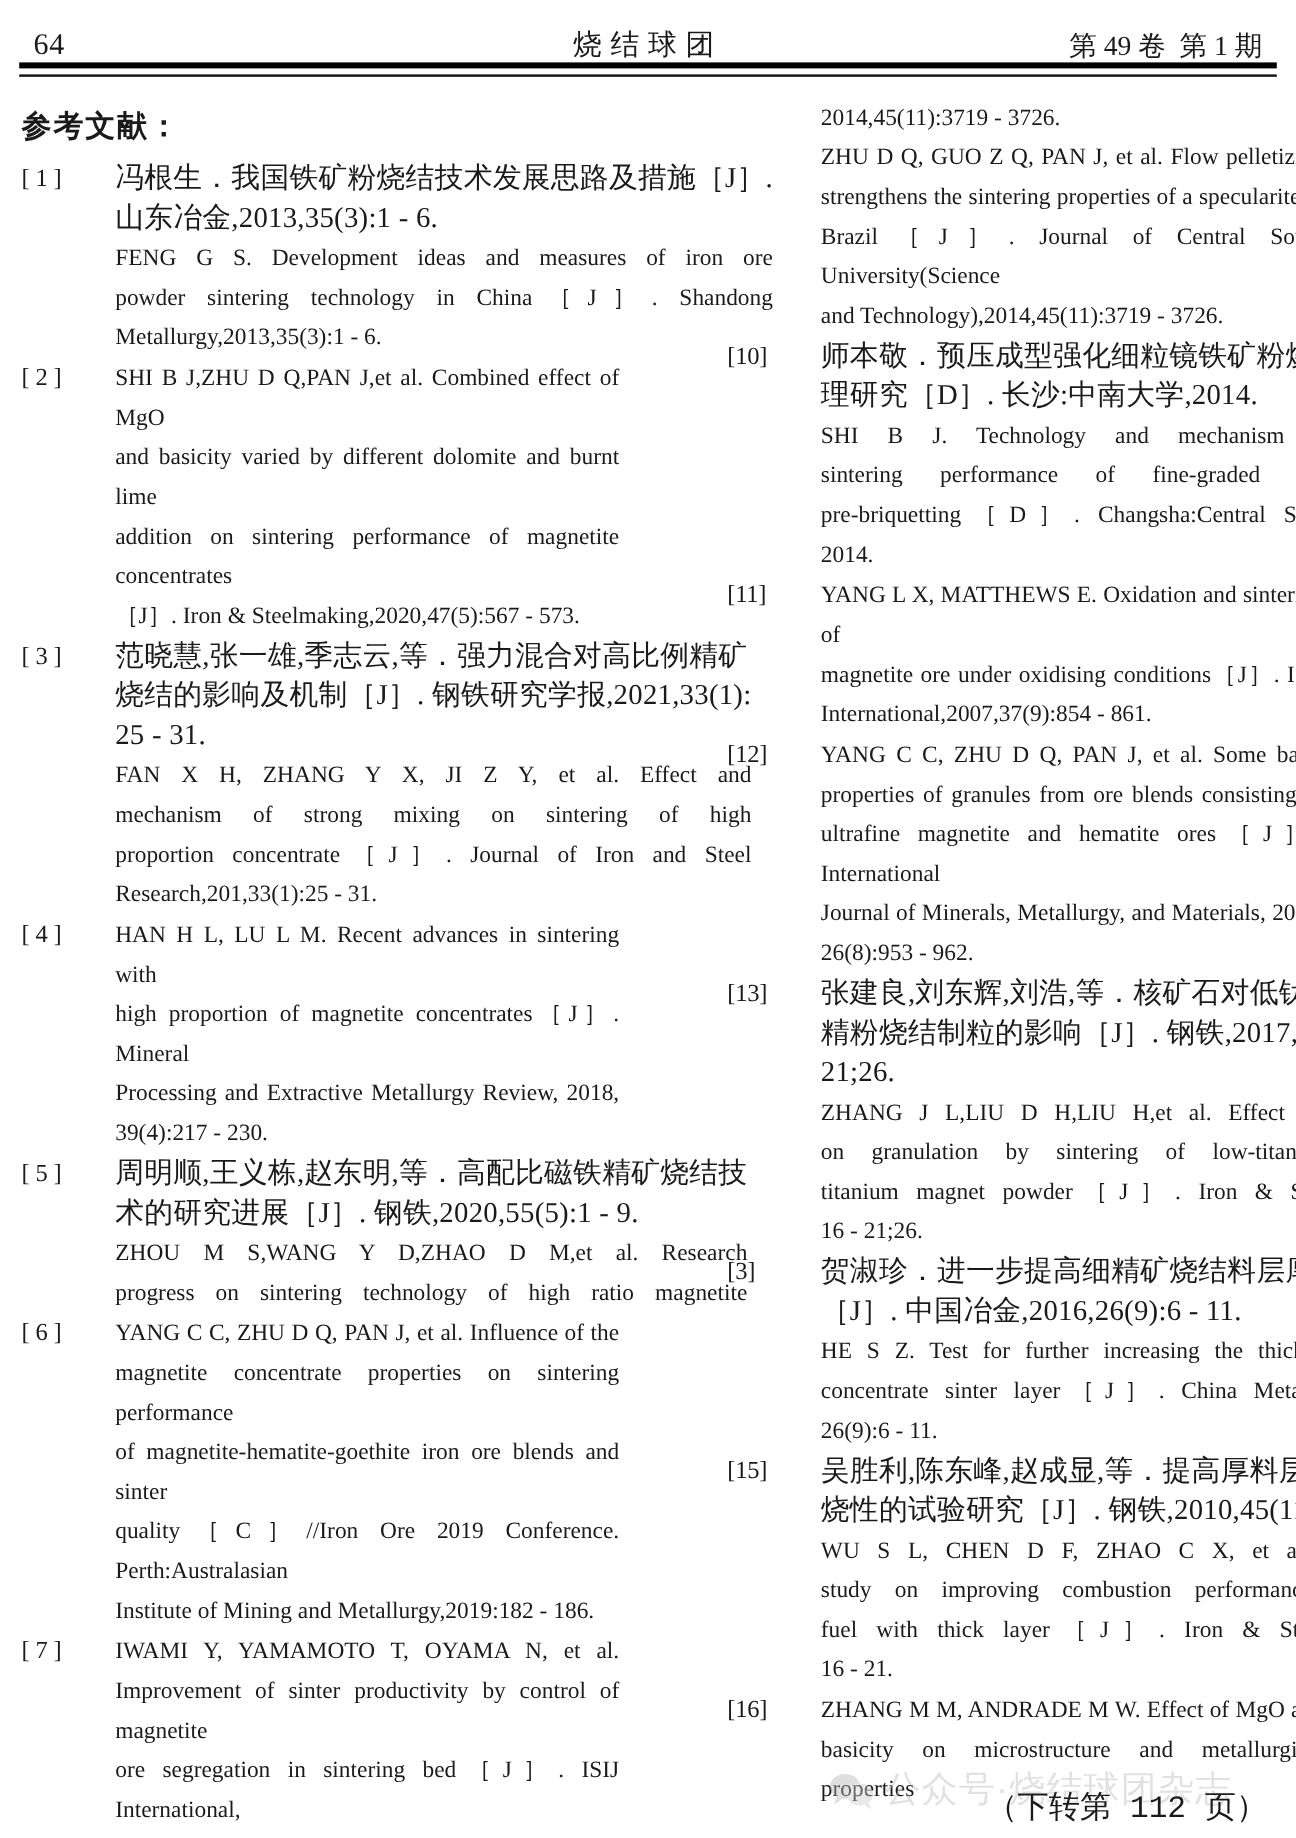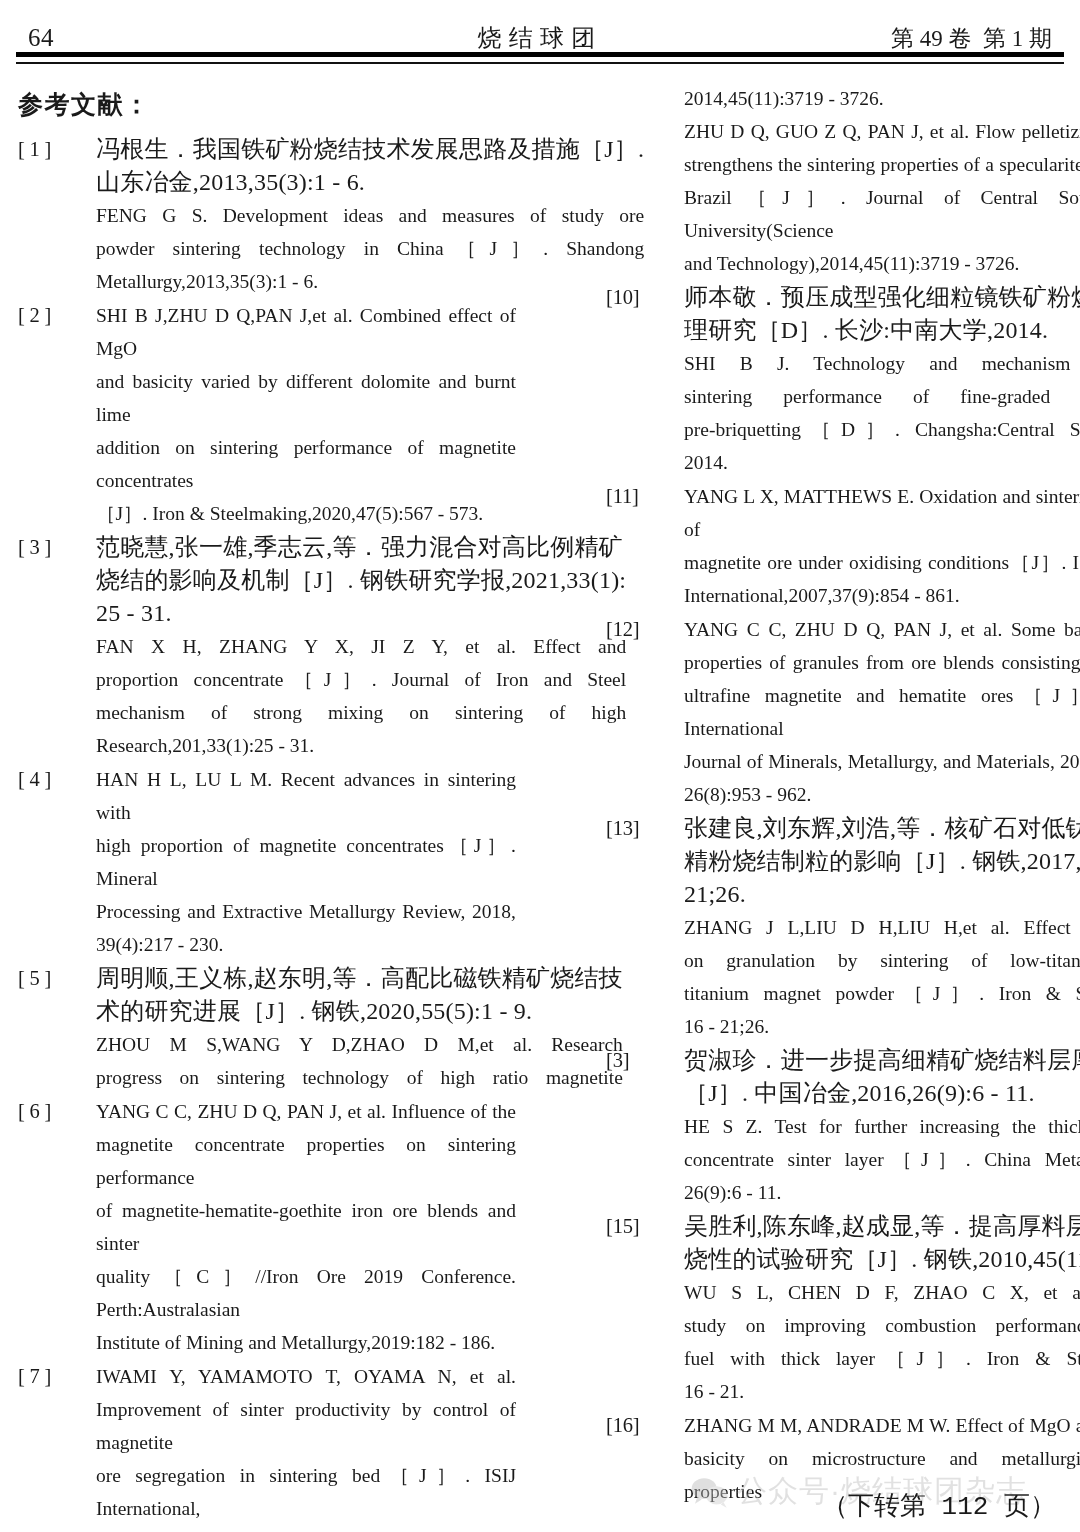--- a/index.html
+++ b/index.html
@@ -154,43 +154,43 @@
 <div class="rule-thin"></div>
 
 <div class="col col-left">
   <div class="sect-title">参考文献：</div>
   <div id="left-refs">
       <div class="ref">
         <div class="ref-num">[ 1 ]</div>
         <div class="ref-body">
           <div class="line-cn">冯根生．我国铁矿粉烧结技术发展思路及措施［J］.</div>
           <div class="line-cn">山东冶金,2013,35(3):1 - 6.</div>
-          <div class="line-en">FENG G S. Development ideas and measures of study ore</div>
+          <div class="line-en">FENG G S. Development ideas and measures of iron ore</div>
           <div class="line-en">powder sintering technology in China［J］. Shandong</div>
           <div class="line-en last">Metallurgy,2013,35(3):1 - 6.</div>
         </div>
       </div>
       <div class="ref">
         <div class="ref-num">[ 2 ]</div>
         <div class="ref-body">
           <div class="line-en">SHI B J,ZHU D Q,PAN J,et al. Combined effect of MgO</div>
           <div class="line-en">and basicity varied by different dolomite and burnt lime</div>
           <div class="line-en">addition on sintering performance of magnetite concentrates</div>
           <div class="line-en last">［J］. Iron &amp; Steelmaking,2020,47(5):567 - 573.</div>
         </div>
       </div>
       <div class="ref">
         <div class="ref-num">[ 3 ]</div>
         <div class="ref-body">
           <div class="line-cn">范晓慧,张一雄,季志云,等．强力混合对高比例精矿</div>
           <div class="line-cn">烧结的影响及机制［J］. 钢铁研究学报,2021,33(1):</div>
           <div class="line-cn">25 - 31.</div>
           <div class="line-en">FAN X H, ZHANG Y X, JI Z Y, et al. Effect and</div>
+          <div class="line-en">mechanism of strong mixing on sintering of high</div>
           <div class="line-en">proportion concentrate［J］. Journal of Iron and Steel</div>
-          <div class="line-en">mechanism of strong mixing on sintering of high</div>
           <div class="line-en last">Research,201,33(1):25 - 31.</div>
         </div>
       </div>
       <div class="ref">
         <div class="ref-num">[ 4 ]</div>
         <div class="ref-body">
           <div class="line-en">HAN H L, LU L M. Recent advances in sintering with</div>
           <div class="line-en">high proportion of magnetite concentrates［J］. Mineral</div>
           <div class="line-en">Processing and Extractive Metallurgy Review, 2018,</div>
           <div class="line-en last">39(4):217 - 230.</div>

